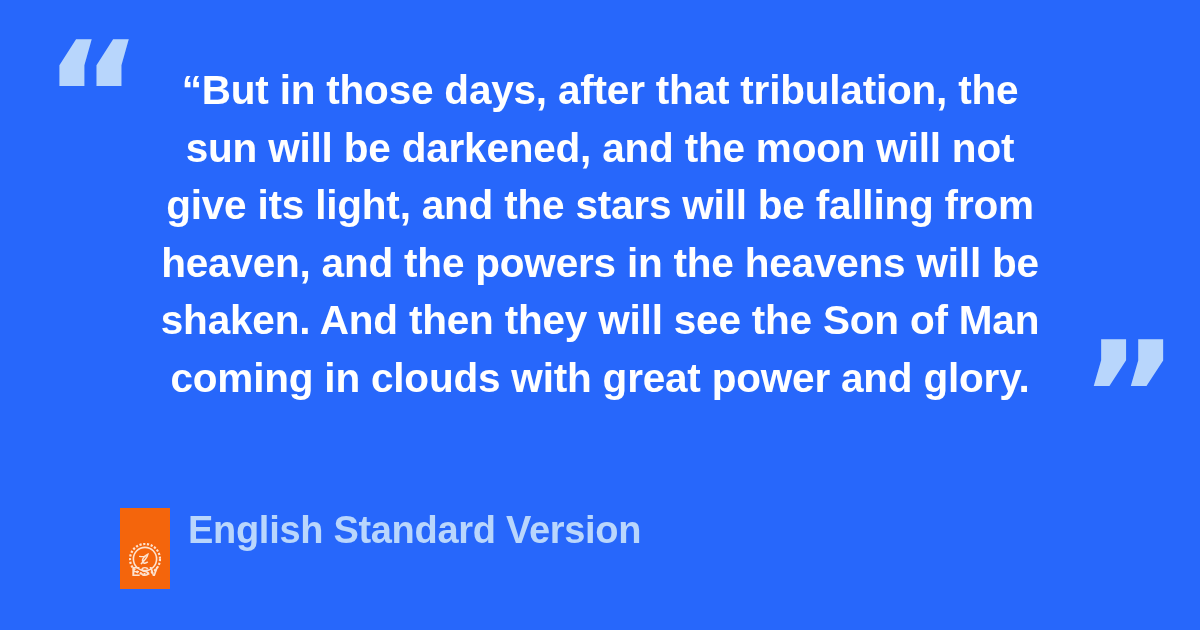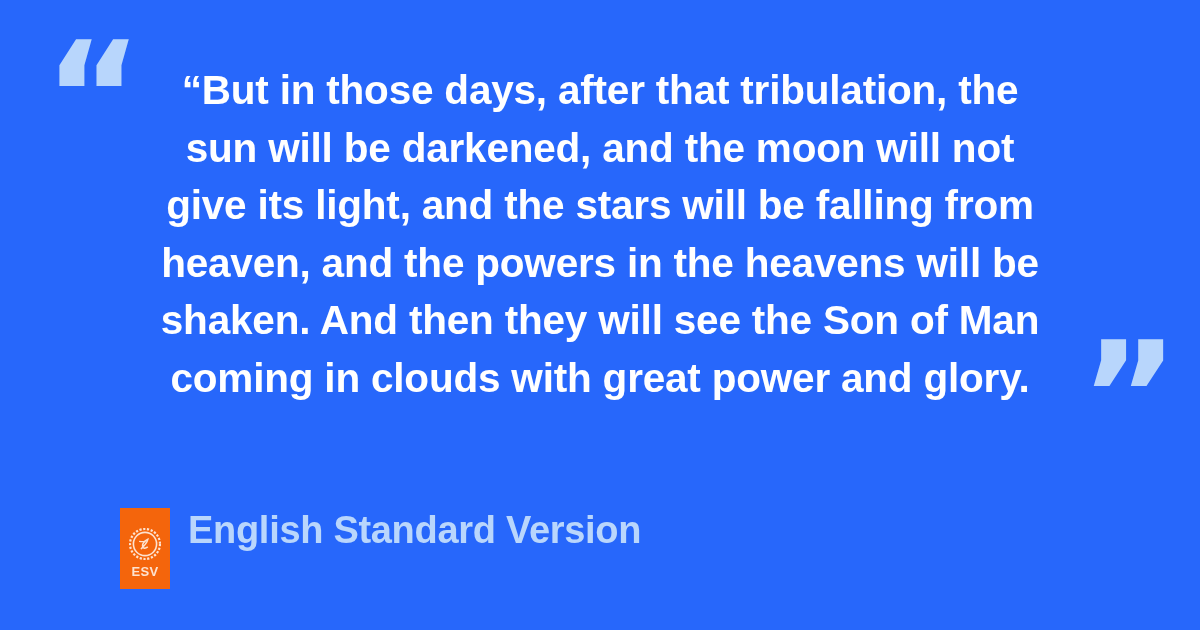--- a/index.html
+++ b/index.html
@@ -77,21 +77,21 @@
 
   .logo-tile {
     position: relative;
     width: 50px;
     height: 81px;
     background: #f4650c;
     flex: 0 0 auto;
     display: flex;
     flex-direction: column;
     align-items: center;
-    justify-content: flex-start;
+    justify-content: center;
     padding-top: 20px;
     box-sizing: border-box;
   }
   .logo-seal {
     position: relative;
     width: 32px;
     height: 32px;
     display: block;
   }
   .logo-esv-text {

